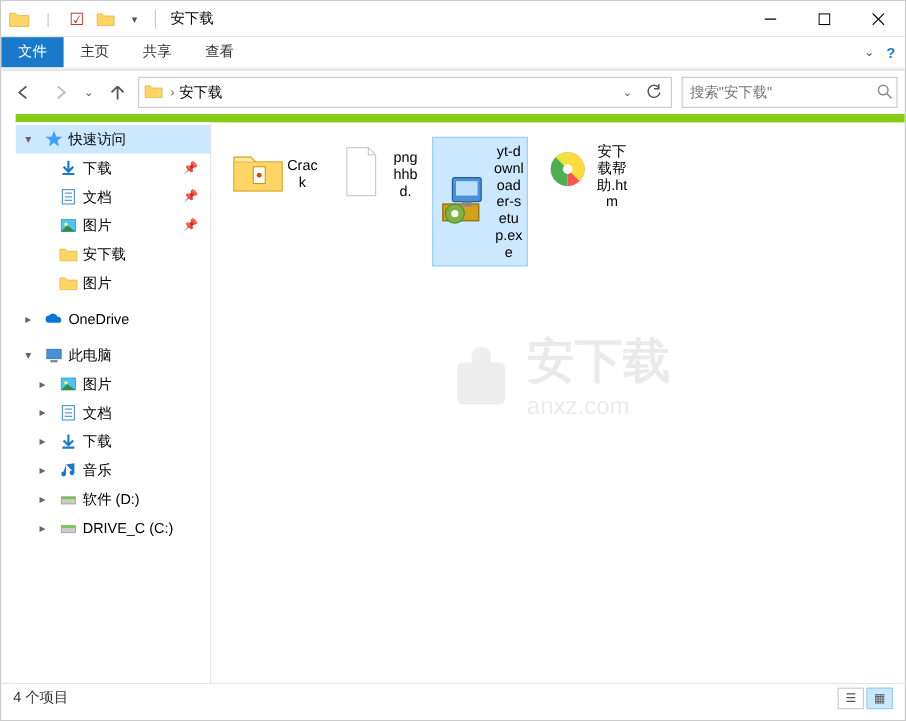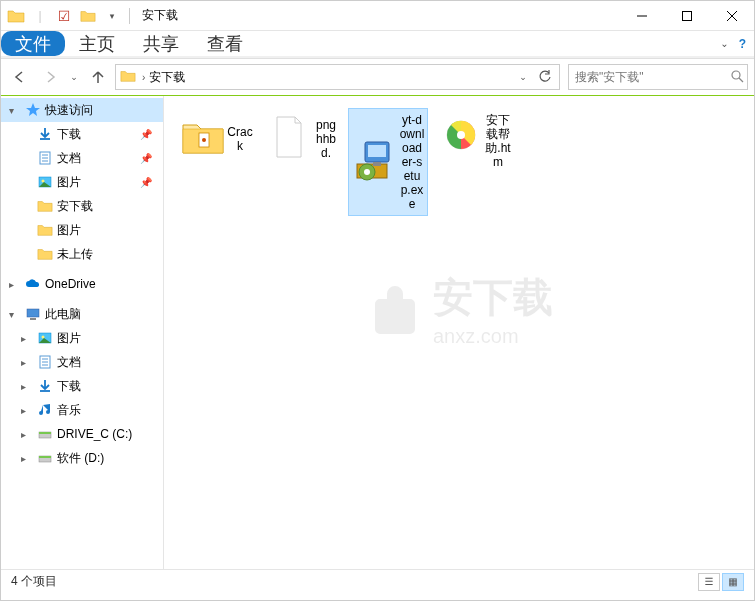--- a/index.html
+++ b/index.html
@@ -7,38 +7,38 @@
 
 .titlebar { height: 30px; display: flex; align-items: center; background: #fff; border-bottom: 1px solid #e5e5e5; }
 .qat { display: flex; align-items: center; gap: 2px; padding-left: 4px; }
 .qat-icon { width: 22px; height: 22px; display: flex; align-items: center; justify-content: center; }
 .title-text { margin-left: 6px; font-size: 12px; color: #000; }
 .title-sep { width: 1px; height: 16px; background: #ccc; margin: 0 6px; }
 .win-controls { margin-left: auto; display: flex; }
 .win-btn { width: 45px; height: 30px; display: flex; align-items: center; justify-content: center; color: #000; }
 
 .ribbon-tabs { height: 25px; display: flex; align-items: stretch; background: #fff; position: relative; }
-.tab { padding: 0 14px; display: flex; align-items: center; font-size: 18px; color: #333; border-radius: 10px; }
+.tab { padding: 0 14px; display: flex; align-items: center; font-size: 12px; color: #333; }
 .tab.file { background: #1979ca; color: #fff; }
 .ribbon-right { margin-left: auto; display: flex; align-items: center; padding-right: 8px; gap: 10px; color: #555; }
 .ribbon-border { height: 3px; background: #f0f0f0; border-bottom: 1px solid #e0e0e0; }
 
 .navbar { height: 36px; display: flex; align-items: center; padding: 4px 6px; gap: 4px; }
 .nav-btn { width: 26px; height: 26px; display: flex; align-items: center; justify-content: center; color: #555; border-radius: 2px; }
 .nav-btn.disabled { color: #bbb; }
 .addressbar { flex: 1; height: 26px; border: 1px solid #ccc; display: flex; align-items: center; padding: 0 4px; background: #fff; }
 .addr-icon { width: 18px; height: 18px; margin-right: 4px; }
 .addr-text { flex: 1; font-size: 12px; color: #000; }
 .addr-controls { display: flex; gap: 2px; color: #555; }
 .addr-ctrl { width: 20px; height: 20px; display: flex; align-items: center; justify-content: center; }
 .searchbox { width: 180px; height: 26px; border: 1px solid #ccc; display: flex; align-items: center; padding: 0 6px; margin-left: 4px; color: #888; }
 .searchbox input { border: none; outline: none; flex: 1; font-size: 12px; background: transparent; }
 .search-icon-box { color: #888; }
 
-.content { display: flex; height: 474px; border-top: 1px solid #84cc16; }
+.content { display: flex; height: 474px; border-top: 7px solid #84cc16; margin-left: 12px; }
 .sidebar { width: 163px; border-right: 1px solid #e5e5e5; overflow-y: auto; padding-top: 2px; background: #fff; }
 .tree-item { height: 24px; display: flex; align-items: center; padding-left: 8px; gap: 4px; font-size: 12px; color: #000; }
 .tree-item.selected { background: #cce8ff; }
 .tree-item .arrow { width: 12px; color: #666; font-size: 10px; }
 .tree-item .arrow.open::before { content: "▾"; }
 .tree-item .arrow.closed::before { content: "▸"; }
 .tree-item .arrow.none::before { content: ""; }
 .tree-item.level1 { padding-left: 20px; }
 .tree-icon { width: 16px; height: 16px; flex-shrink: 0; }
 .pin { margin-left: auto; margin-right: 10px; color: #888; font-size: 10px; }
@@ -205,27 +205,20 @@
             </svg></span>
           <span>安下载</span>
         </div>
         <div class="tree-item level1">
           <span class="arrow none"></span>
           <span class="tree-icon"><svg width="16" height="16" viewBox="0 0 18 18">
               <path class="folder-svg" d="M1 4 h5 l2 2 h9 v9 h-16 z" fill="#ffd666" stroke="#d4a017" stroke-width="0.5"></path>
             </svg></span>
           <span>图片</span>
         </div>
-        <div class="tree-item level1">
-          <span class="arrow none"></span>
-          <span class="tree-icon"><svg width="16" height="16" viewBox="0 0 18 18">
-              <path class="folder-svg" d="M1 4 h5 l2 2 h9 v9 h-16 z" fill="#ffd666" stroke="#d4a017" stroke-width="0.5"></path>
-            </svg></span>
-          <span>未上传</span>
-        </div>
       </div>
     <div style="height:6px;"></div>
     <div class="tree-item">
       <span class="arrow closed"></span>
       <span class="tree-icon"><svg width="16" height="16">
             <path d="M4 11 a3 3 0 0 1 0-6 a4 4 0 0 1 7 1 a2.5 2.5 0 0 1 1 5 z" fill="#0078d4"></path>
           </svg></span>
       <span>OneDrive</span>
     </div>
     <div style="height:6px;"></div>
@@ -271,29 +264,29 @@
               <path d="M6 3 V11 a2 2 0 1 1 -2 -2 M6 3 L13 2 V10 a2 2 0 1 1 -2 -2" fill="#1979ca"></path>
             </svg></span>
           <span>音乐</span>
         </div>
         <div class="tree-item level1">
           <span class="arrow closed"></span>
           <span class="tree-icon"><svg width="16" height="16">
               <rect x="2" y="6" width="12" height="6" fill="#ccc" stroke="#888" stroke-width="0.5"></rect>
               <rect x="2" y="6" width="12" height="2" fill="#78c850"></rect>
             </svg></span>
-          <span>DRIVE_C (C:)</span>
+          <span>软件 (D:)</span>
         </div>
         <div class="tree-item level1">
           <span class="arrow closed"></span>
           <span class="tree-icon"><svg width="16" height="16">
               <rect x="2" y="6" width="12" height="6" fill="#ccc" stroke="#888" stroke-width="0.5"></rect>
               <rect x="2" y="6" width="12" height="2" fill="#78c850"></rect>
             </svg></span>
-          <span>软件 (D:)</span>
+          <span>DRIVE_C (C:)</span>
         </div>
       </div>
   </div>
 
   <div class="files">
     <div id="file-items" style="display:contents;"><div class="file-item">
           <div class="file-icon-box">
             <svg width="48" height="48" viewBox="0 0 48 48">
               <path d="M4 12 h14 l4 4 h22 v24 h-40 z" fill="#ffe9a8" stroke="#d4a017"></path>
               <path d="M4 16 h40 v24 h-40 z" fill="#ffd666" stroke="#d4a017" stroke-width="0.5"></path>

